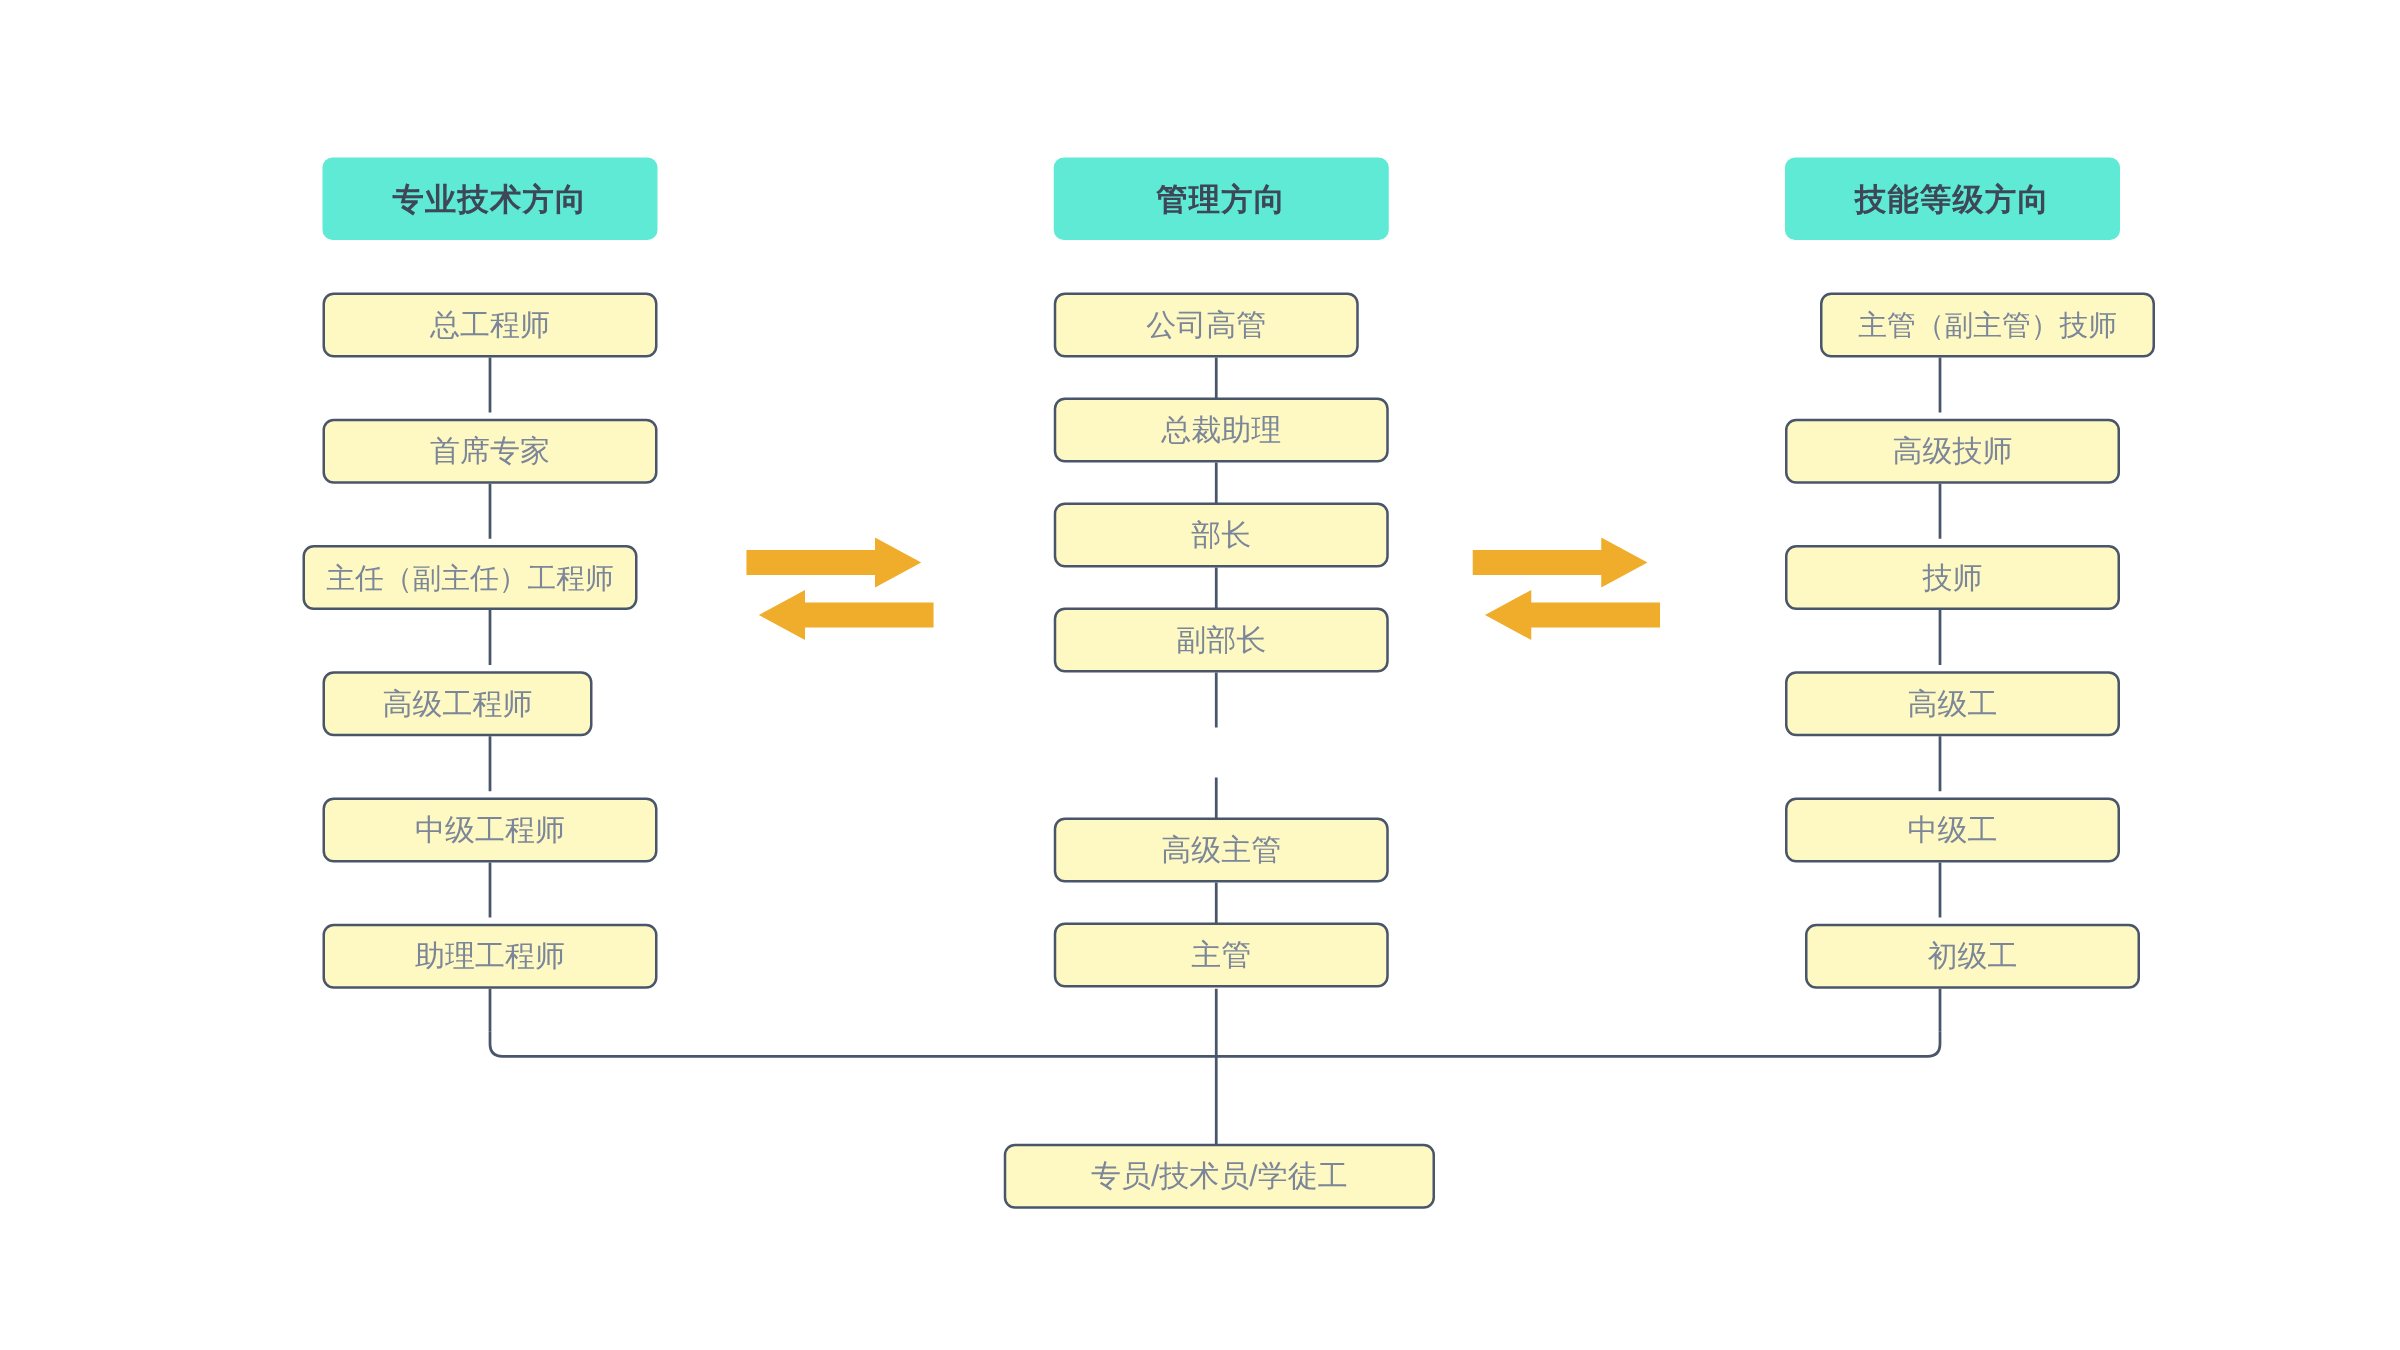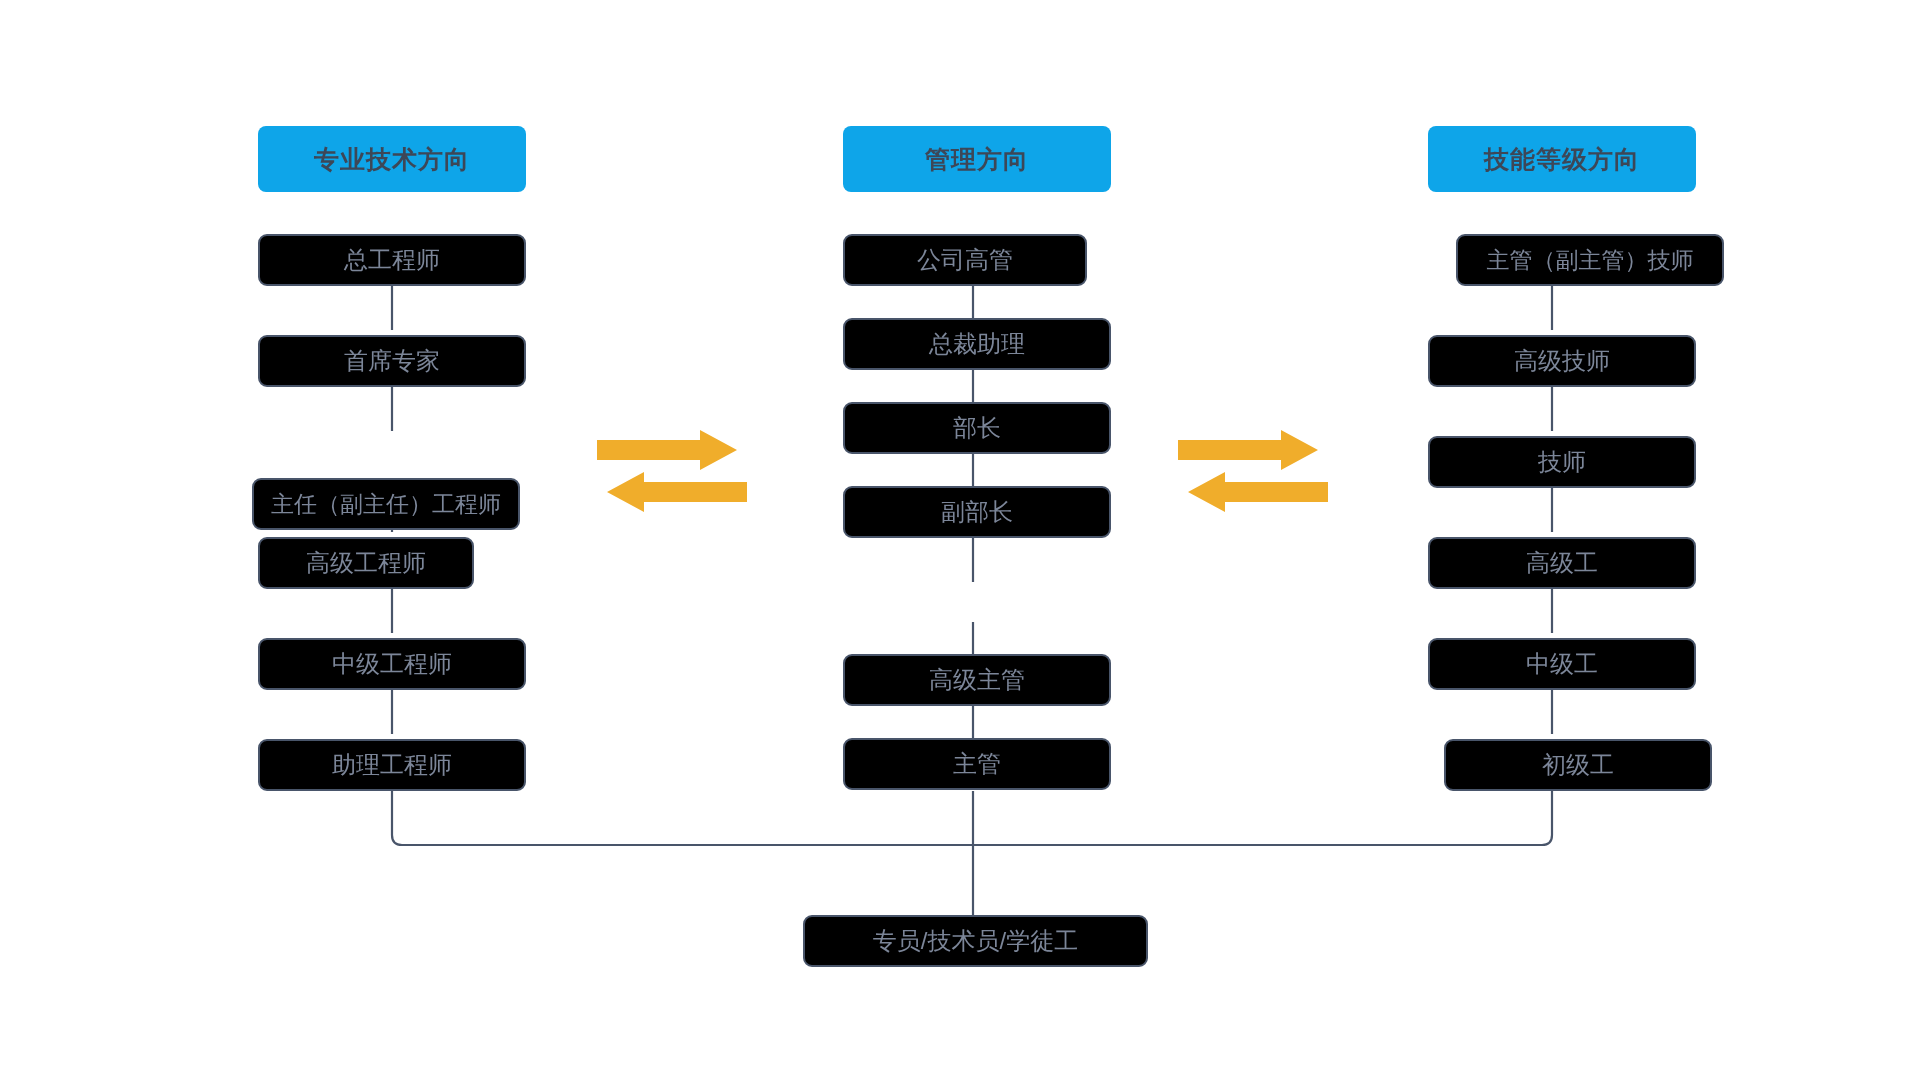--- a/index.html
+++ b/index.html
@@ -33,36 +33,36 @@
   
   .column {
     position: absolute;
     z-index: 2;
   }
 
   .col-header {
     box-sizing: border-box;
     height: 66px;
     border-radius: 8px;
-    background: #0ea5e9;
+    background: #5eead4;
     color: #3d4757;
     font-size: 25px;
     font-weight: bold;
     letter-spacing: 1px;
     display: flex;
     align-items: center;
     justify-content: center;
     text-align: center;
   }
 
   .node-box {
     box-sizing: border-box;
     height: 52px;
     border-radius: 9px;
-    background: #000000;
+    background: #fef9c3;
     border: 2.2px solid #49556a;
     color: #7c8699;
     font-size: 24px;
     display: flex;
     align-items: center;
     justify-content: center;
     text-align: center;
     white-space: nowrap;
     position: relative;
     z-index: 2;
@@ -124,21 +124,21 @@
   <div class="column" style="left:258px; top:126px; width:268px;">
     <div class="col-header">专业技术方向</div>
   </div>
 
   <div class="node-wrap" style="left:258px; top:234px; width:268px;">
     <div class="node-box">总工程师</div>
   </div>
   <div class="node-wrap" style="left:258px; top:335px; width:268px;">
     <div class="node-box">首席专家</div>
   </div>
-  <div class="node-wrap" style="left:252px; top:436px; width:268px;margin-top:42px;">
+  <div class="node-wrap" style="left:242px; top:436px; width:268px;">
     <div class="node-box" style="font-size:23px;">主任（副主任）工程师</div>
   </div>
   <div class="node-wrap" style="left:258px; top:537px; width:216px;">
     <div class="node-box">高级工程师</div>
   </div>
   <div class="node-wrap" style="left:258px; top:638px; width:268px;">
     <div class="node-box">中级工程师</div>
   </div>
   <div class="node-wrap" style="left:258px; top:739px; width:268px;">
     <div class="node-box">助理工程师</div>

